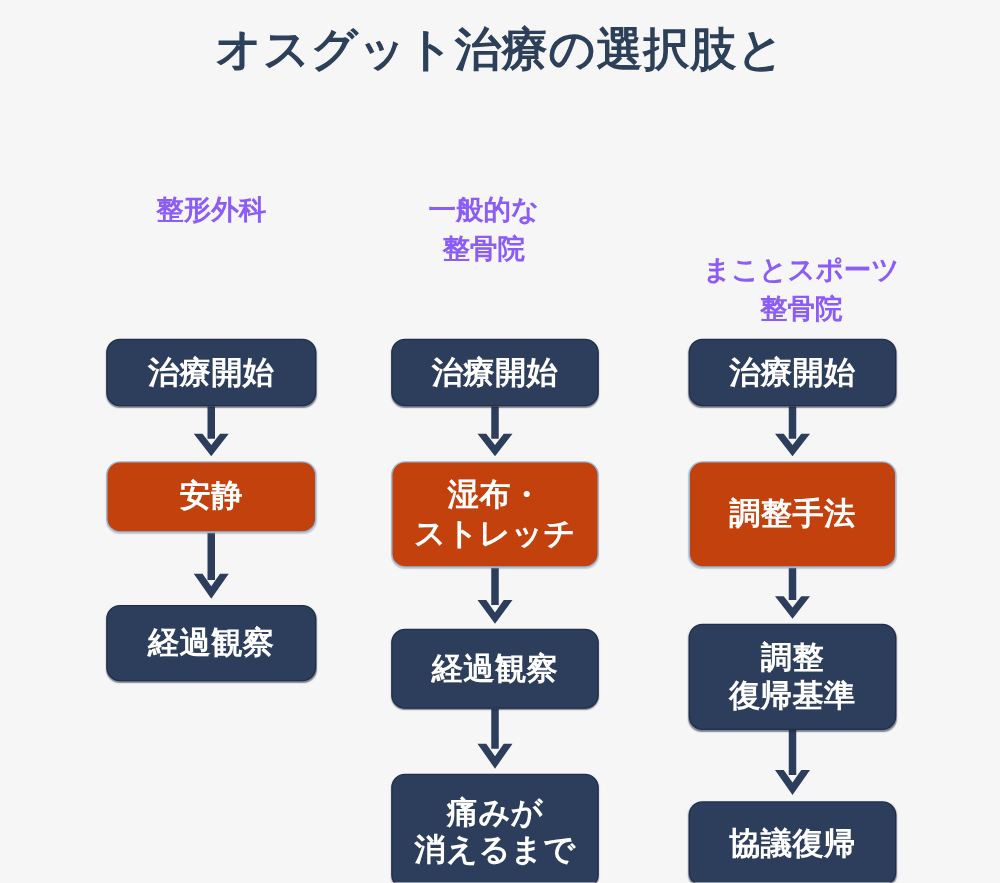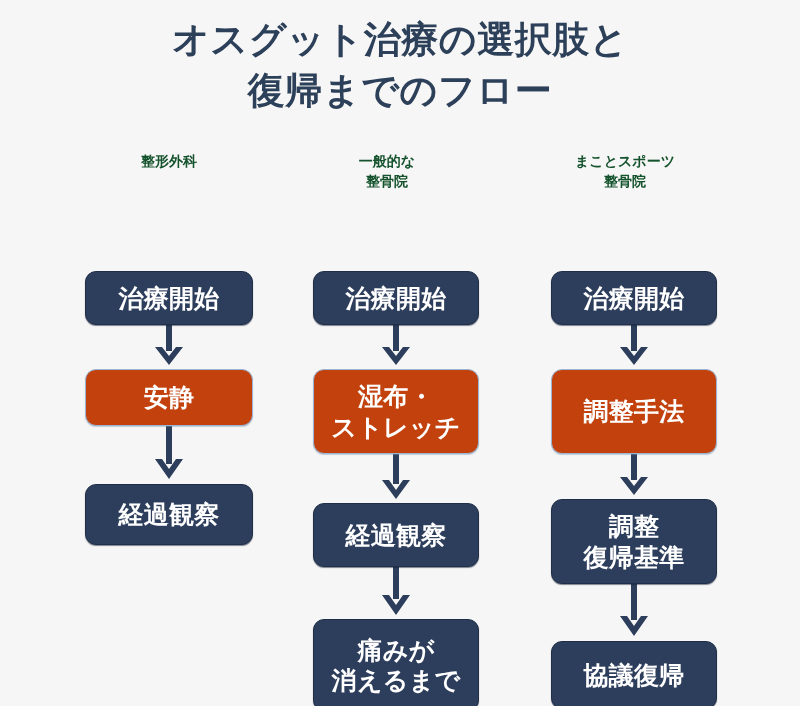--- a/index.html
+++ b/index.html
@@ -40,31 +40,31 @@
   .headers {
     position: absolute;
     top: 152px;
     left: 0;
     width: 800px;
     height: 80px;
   }
   .col-header {
     position: absolute;
     text-align: center;
-    color: #14532d;
+    color: #8b5cf6;
     font-weight: 700;
-    font-size: 14px;
+    font-size: 22px;
     line-height: 1.42;
     top: 0;
   }
   .col-header .hline { display: block; white-space: nowrap; }
 
   .col-header.c0 { left: 85px;  width: 168px; }
   .col-header.c1 { left: 304px; width: 166px; }
-  .col-header.c2 { left: 542px; width: 166px; }
+  .col-header.c2 { left: 558px; width: 166px; margin-top: 48px; }
 
   
   .flow-col {
     position: absolute;
     top: 0;
     height: 706px;
     margin-top: 21px;
   }
   .flow-col.c0 { left: 85px;  width: 168px; }
   .flow-col.c1 { left: 313px; width: 166px; }
@@ -109,21 +109,20 @@
   }
   .arrow svg { display: block; width: 34px; height: 100%; }
 </style>
 </head>
 <body>
 
 <div id="page-root">
 
   <div class="title-block">
     <span class="title-line">オスグット治療の選択肢と</span>
-    <span class="title-line">復帰までのフロー</span>
   </div>
 
   <div class="headers">
     <div class="col-header c0">
       <span class="hline">整形外科</span>
     </div>
     <div class="col-header c1">
       <span class="hline">一般的な</span>
       <span class="hline">整骨院</span>
     </div>

